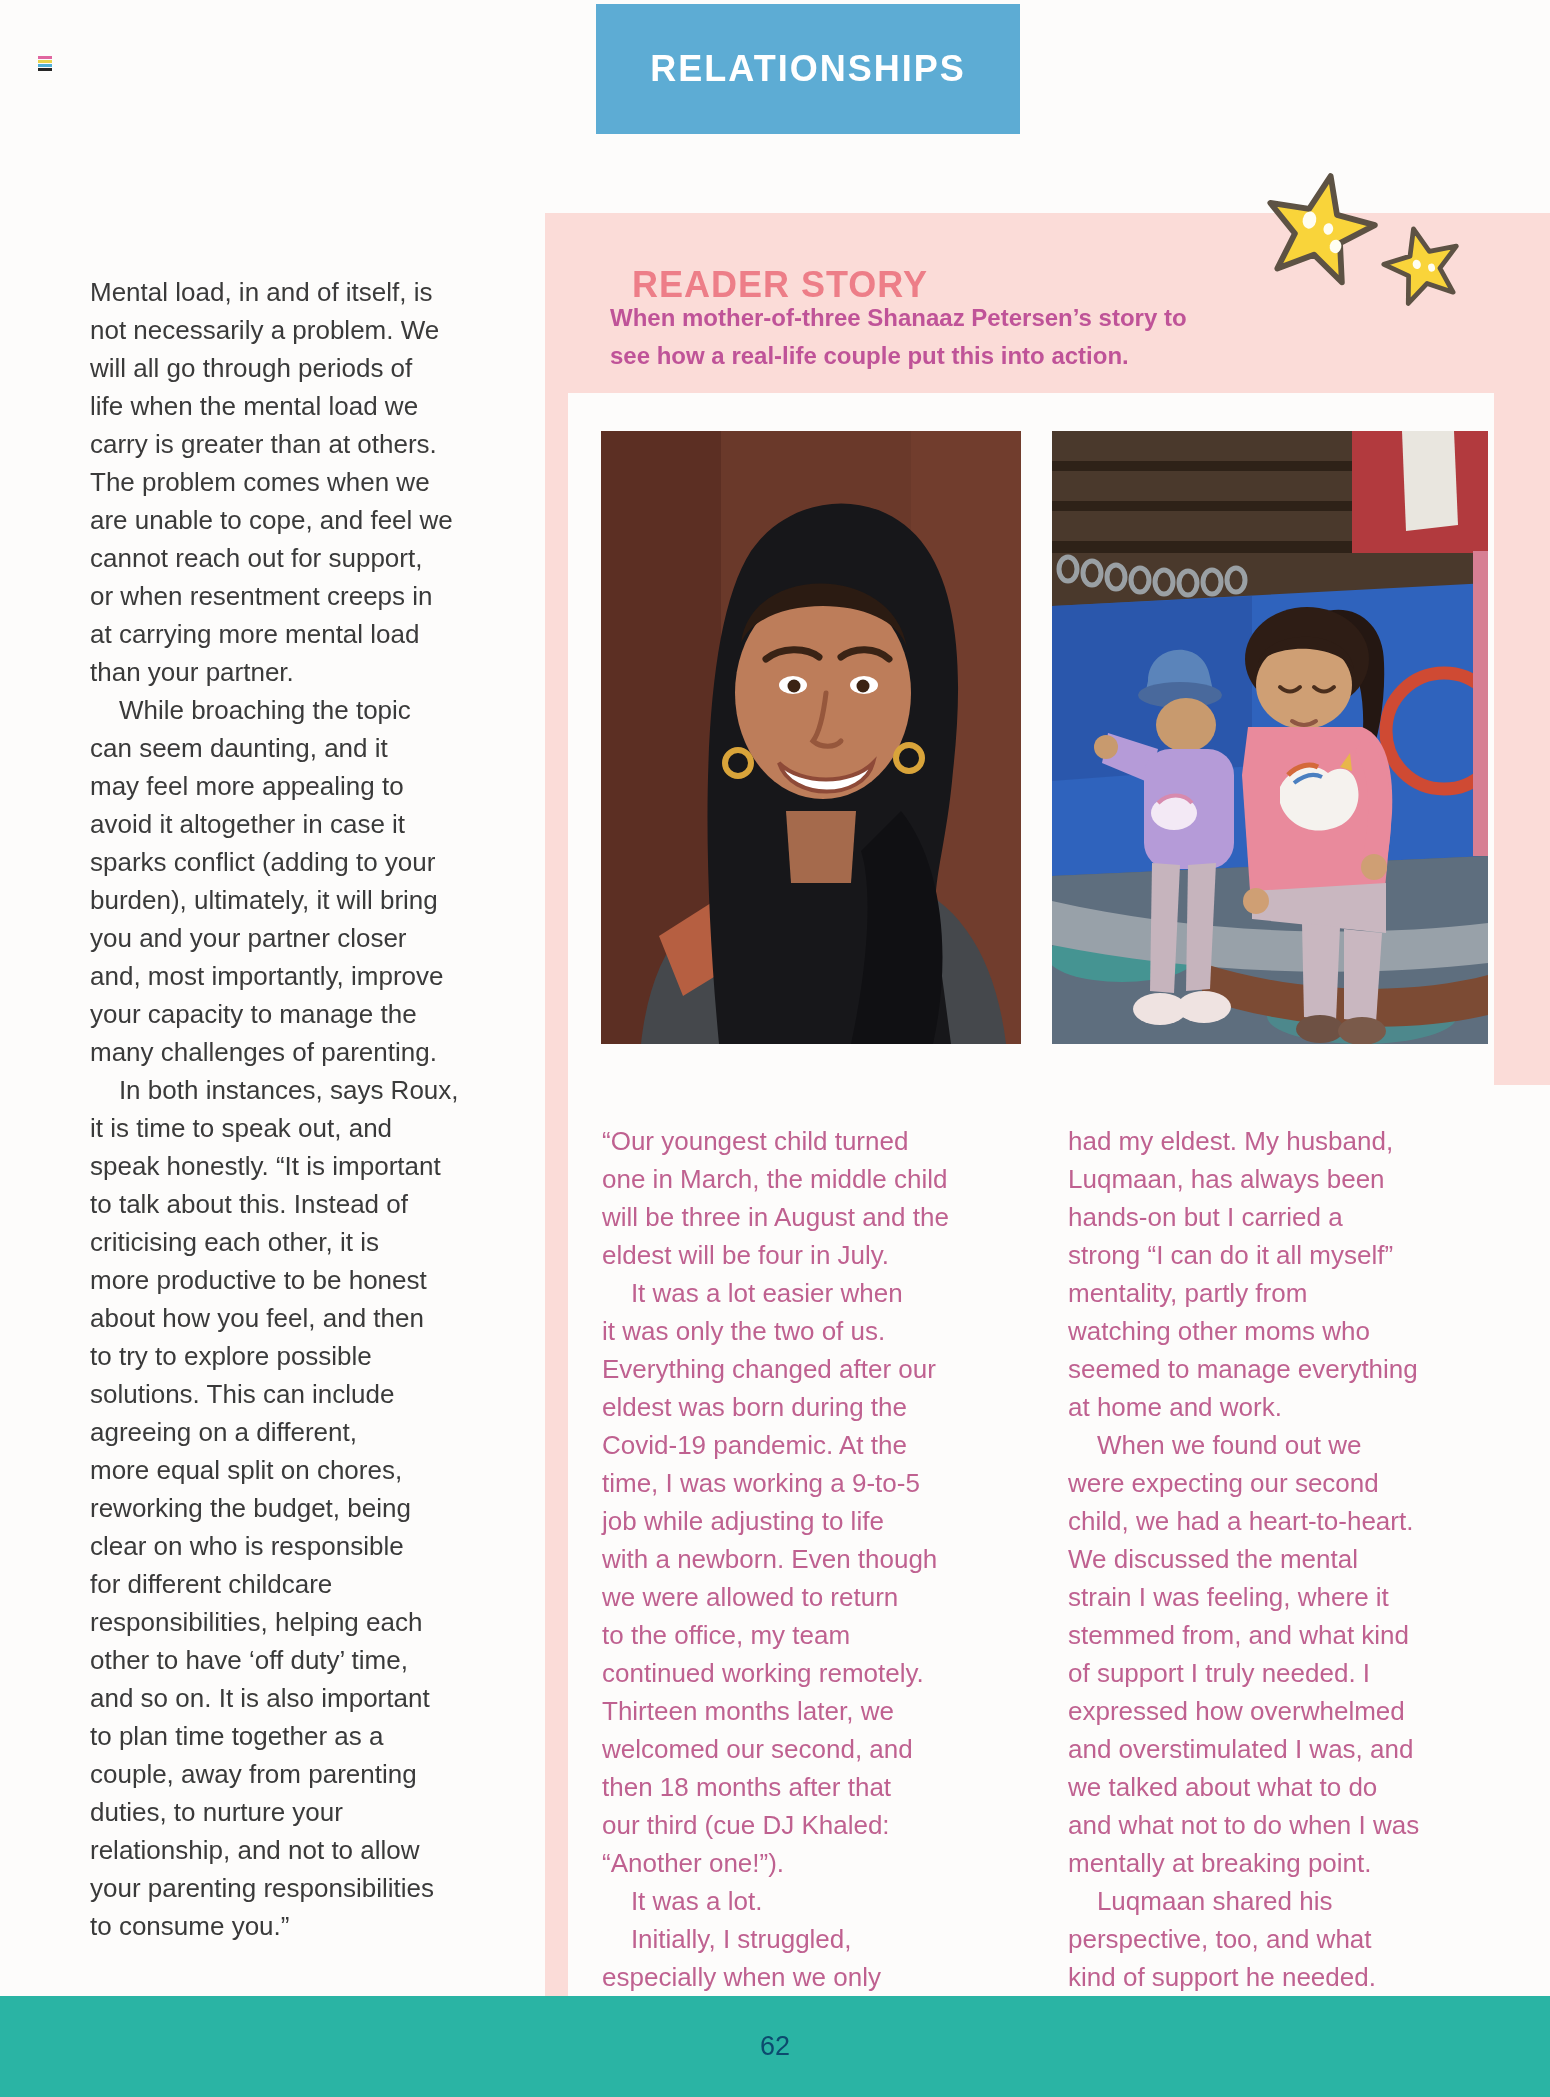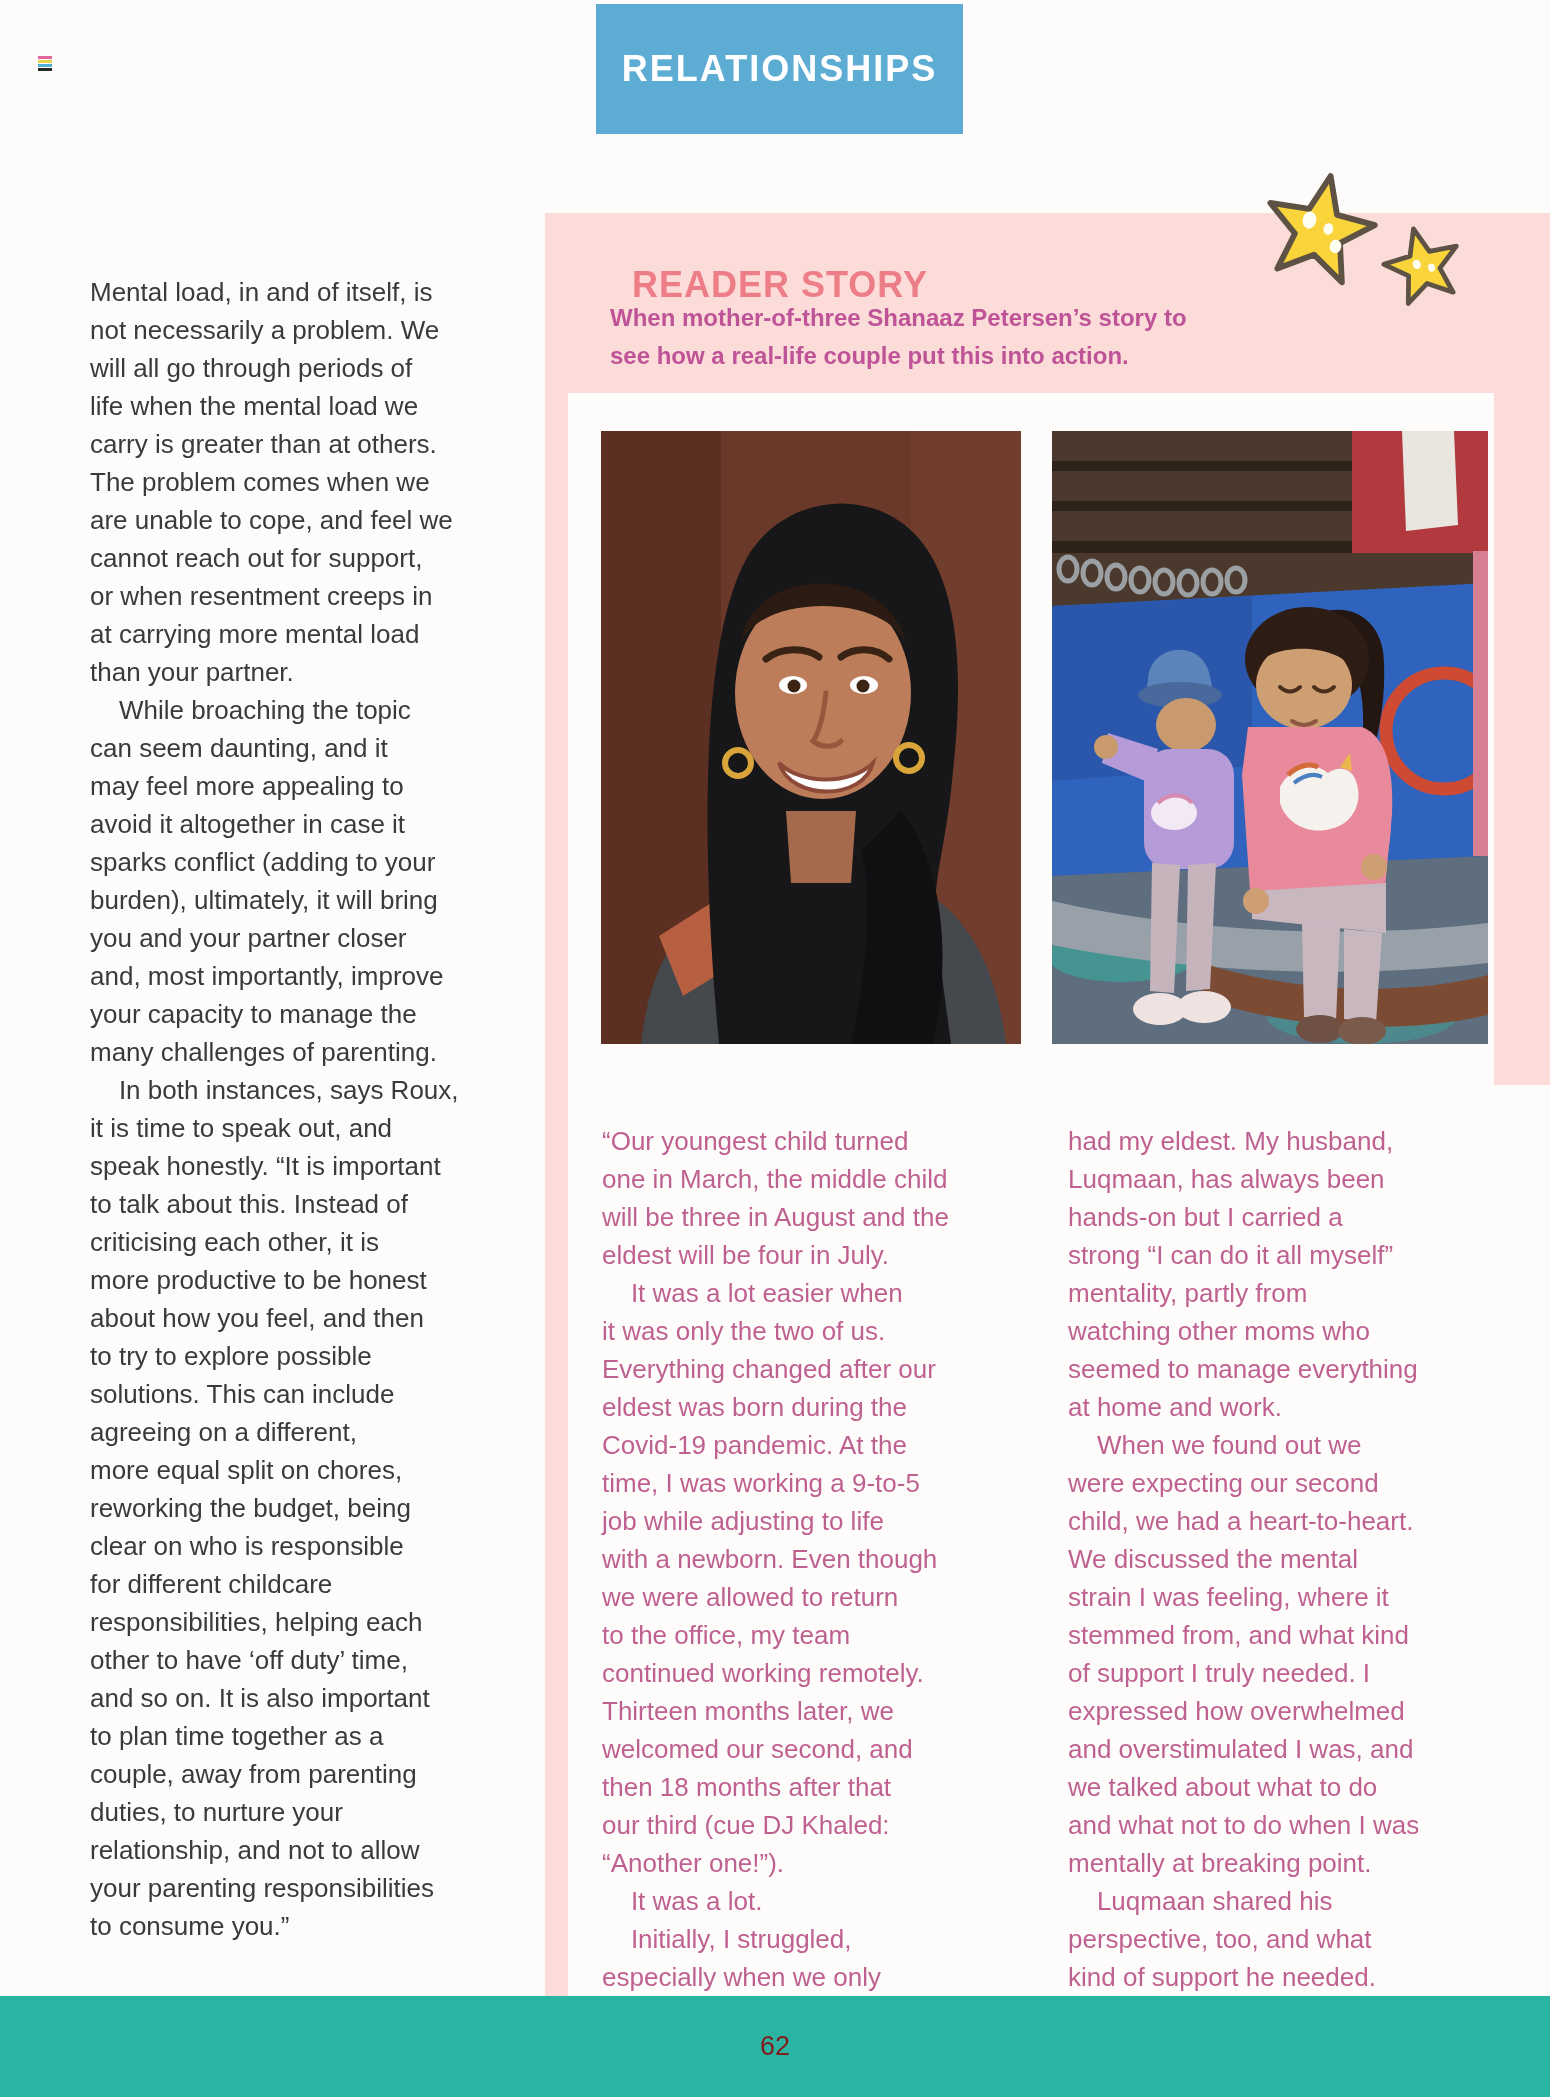--- a/index.html
+++ b/index.html
@@ -11,21 +11,21 @@
   .abs { position:absolute; }
 
   
   .reg-mark { left:38px; top:56px; width:14px; height:16px; display:flex; flex-direction:column; gap:1px; }
   .reg-mark span { display:block; width:100%; height:3px; }
   .reg-mark .r1 { background:#e066a0; } .reg-mark .r2 { background:#e8d44c; }
   .reg-mark .r3 { background:#52b0d8; } .reg-mark .r4 { background:#262626; }
 
   
   .badge {
-    left:596px; top:4px; width:367px; height:130px;
+    left:596px; top:4px; width:424px; height:130px;
     background:var(--badge-blue,#5dacd4);
     display:flex; align-items:center; justify-content:center;
   }
   .badge span { color:#ffffff; font-size:36px; font-weight:bold; letter-spacing:2px; }
 
   
   .pink-panel  { left:545px; top:213px; width:1005px; height:1783px; background:var(--panel-pink,#fbdcd8); }
   .white-panel  { left:568px; top:393px; width:926px;  height:692px;  background:#fdfcfb; }
   .white-panel2 { left:568px; top:1085px; width:982px; height:911px;  background:#fdfcfb; }
 
@@ -53,21 +53,21 @@
 
   
   .star { overflow:visible; }
   .star-big   { left:1259px; top:171px; width:120px; height:120px; }
   .star-small { left:1381px; top:225px; width:84px;  height:84px; }
 
   
   .footer { left:0; top:1996px; width:1550px; height:101px;
             background:var(--footer-teal,#2ab4a4);
             display:flex; align-items:center; justify-content:center; }
-  .footer .page-num { color:#7f1d1d; font-size:27px; }
+  .footer .page-num { color:#0c4a6e; font-size:27px; }
 </style>
 </head>
 <body>
 
 <div class="page">
 
   <div class="abs reg-mark">
     <span class="r1"></span>
       <span class="r2"></span>
       <span class="r3"></span>

